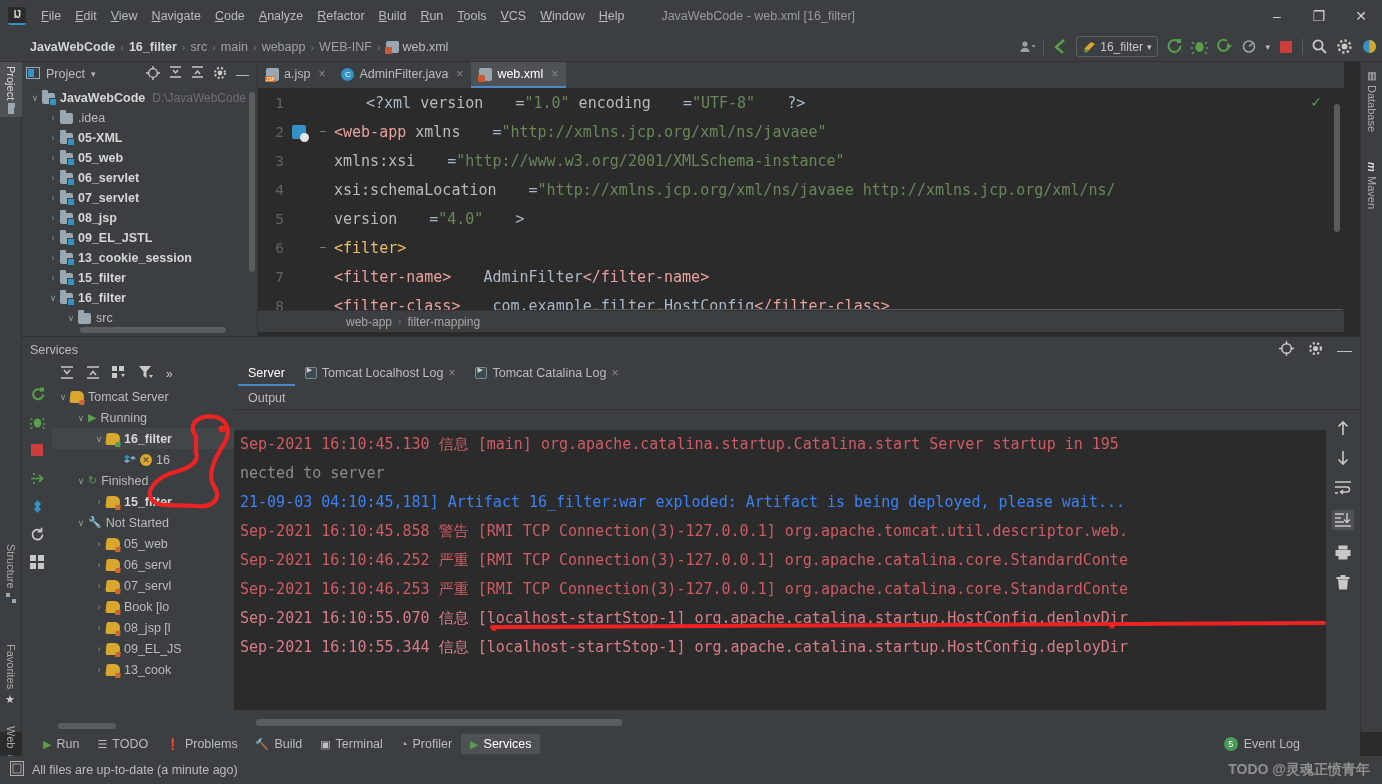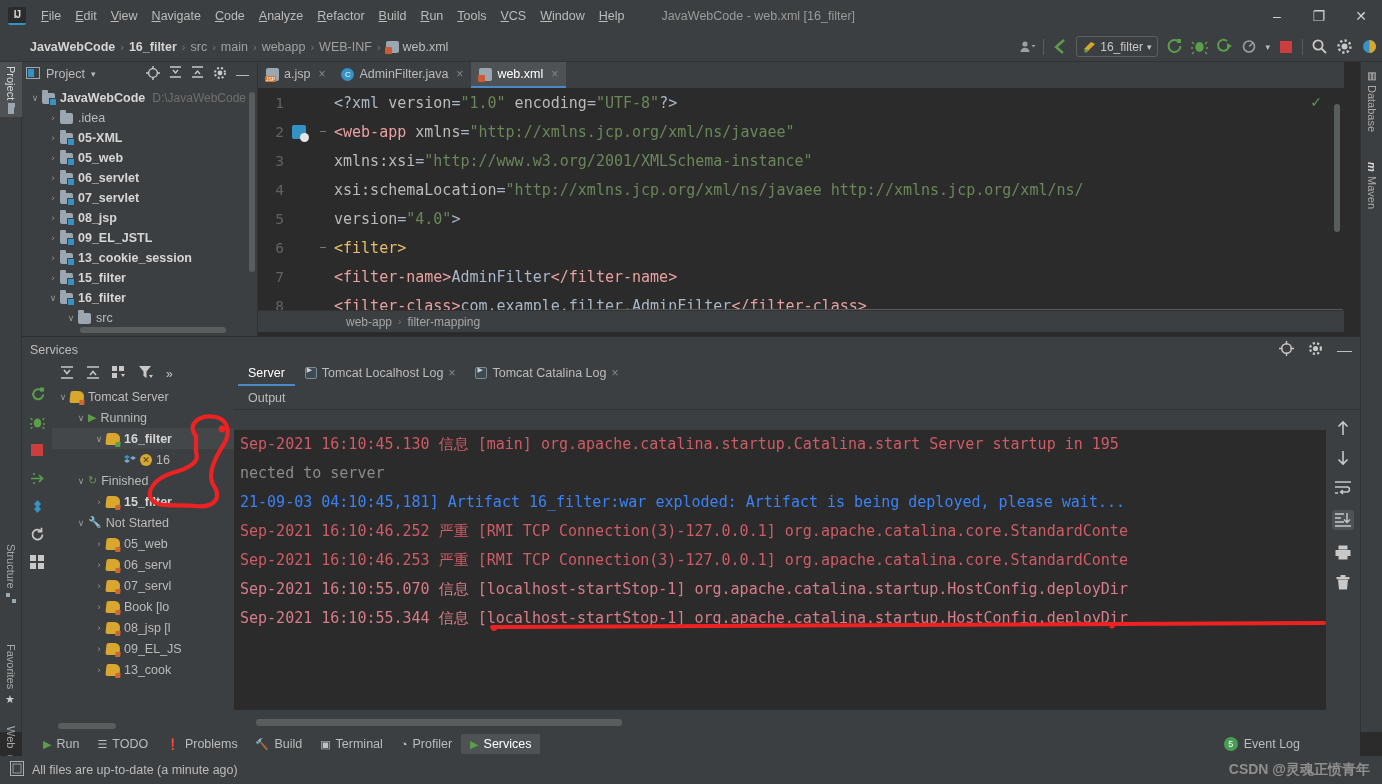--- a/index.html
+++ b/index.html
@@ -129,21 +129,21 @@
   }
   .cline { height:29px; display:flex; align-items:center; white-space:nowrap; }
   .gutter {
     width:34px; text-align:right; padding-right:8px; color:#606366;
     font-size:14.5px; flex:none;
   }
   .fold { width:22px; flex:none; color:#808080; font-size:11px; text-align:center; }
   .ctext { font-size:15px; letter-spacing:0px; }
   .attr { color:#bababa; }
   .str { color:#6a8759; }
-  .punct { color:#a9b7c6; }
+  .punct { color:#a9b7c6;margin-left:32px; }
   .elem { color:#e8bf6a; }
   .pink { color:#e8a0a0; }
   #code-vscroll {
     position:absolute; right:4px; top:16px; width:6px; height:128px;
     background:#5a5d5e; border-radius:3px;
   }
   #code-hscroll {
     position:absolute; left:316px; bottom:20px; width:770px; height:7px;
     background:#5a5d5e; border-radius:3px;
   }
@@ -593,21 +593,21 @@
         <div class="cline">
           <span class="gutter mono">7</span>
           <span style="width:20px;flex:none;"></span>
           <span class="fold mono"></span>
           <span class="ctext mono"><span class="pink">        &lt;filter-name&gt;</span><span class="punct">AdminFilter</span><span class="pink">&lt;/filter-name&gt;</span></span>
         </div>
         <div class="cline">
           <span class="gutter mono">8</span>
           <span style="width:20px;flex:none;"></span>
           <span class="fold mono"></span>
-          <span class="ctext mono"><span class="pink">        &lt;filter-class&gt;</span><span class="punct">com.example.filter.AdminFilter</span><span class="pink">&lt;/filter-class&gt;</span></span>
+          <span class="ctext mono"><span class="pink">        &lt;filter-class&gt;</span><span class="punct">com.example.filter.HostConfig</span><span class="pink">&lt;/filter-class&gt;</span></span>
         </div>
       </div>
     <div id="check-ok">✓</div>
     <div id="code-vscroll"></div>
     <div id="code-hscroll"></div>
     <div id="breadcrumbs">
         <span class="bc">web-app</span>
         <span class="bcsep">›</span>
         <span class="bc">filter-mapping</span>
       </div>
@@ -807,20 +807,21 @@
           </div>
         </div>
       <div id="out-head">
         <span class="ttl">Output</span>
       </div>
       <div id="console" class="mono">
         <div id="con-lines">
             <div class="logline lg-red">Sep-2021 16:10:45.130 信息 [main] org.apache.catalina.startup.Catalina.start Server startup in 195</div>
             <div class="logline lg-grey">nected to server</div>
             <div class="logline lg-white">21-09-03 04:10:45,181] Artifact 16_filter:war exploded: Artifact is being deployed, please wait...</div>
+            <div class="logline lg-red">Sep-2021 16:10:45.858 警告 [RMI TCP Connection(3)-127.0.0.1] org.apache.tomcat.util.descriptor.web.</div>
             <div class="logline lg-red">Sep-2021 16:10:46.252 严重 [RMI TCP Connection(3)-127.0.0.1] org.apache.catalina.core.StandardConte</div>
             <div class="logline lg-red">Sep-2021 16:10:46.253 严重 [RMI TCP Connection(3)-127.0.0.1] org.apache.catalina.core.StandardConte</div>
             <div class="logline lg-pink">Sep-2021 16:10:55.070 信息 [localhost-startStop-1] org.apache.catalina.startup.HostConfig.deployDir</div>
             <div class="logline lg-pink">Sep-2021 16:10:55.344 信息 [localhost-startStop-1] org.apache.catalina.startup.HostConfig.deployDir</div>
           </div>
       </div>
       <div id="con-vtb">
         <span class="sicon">
           <svg width="14" height="16" viewBox="0 0 14 16">
               <path d="M7 15V2M2.5 6.5L7 2l4.5 4.5" stroke="#c8c8c8" stroke-width="1.6" fill="none"></path>
@@ -900,21 +901,21 @@
 
 <div id="statusbar">
   <span>
     <svg width="14" height="15" viewBox="0 0 14 15">
         <rect x="0.5" y="0.5" width="13" height="14" stroke="#b0b0b0" fill="none"></rect>
         <rect x="3" y="3" width="8" height="9" stroke="#b0b0b0" fill="none" stroke-width="0.8"></rect>
       </svg>
   </span>
   <span class="txt">All files are up-to-date (a minute ago)</span>
 </div>
-<div id="watermark">CSDN @灵魂正愤青年</div>
+<div id="watermark">TODO @灵魂正愤青年</div>
 
 <svg id="annot">
 
   <path d="M196,436 C186,424 200,414 216,417 C228,420 231,432 224,444
            C216,456 206,474 214,486 C222,498 214,508 196,506
            C176,504 158,508 152,500 C145,491 156,478 172,473
            C190,468 200,462 196,452 Z" fill="none" stroke="#ee2222" stroke-width="4.2" stroke-linecap="round"></path>
   <circle cx="222" cy="429" r="3.4" fill="#ee2222"></circle>
 
   <path d="M492,627 L1324,623" stroke="#ee2222" stroke-width="4" stroke-linecap="round" fill="none"></path>

